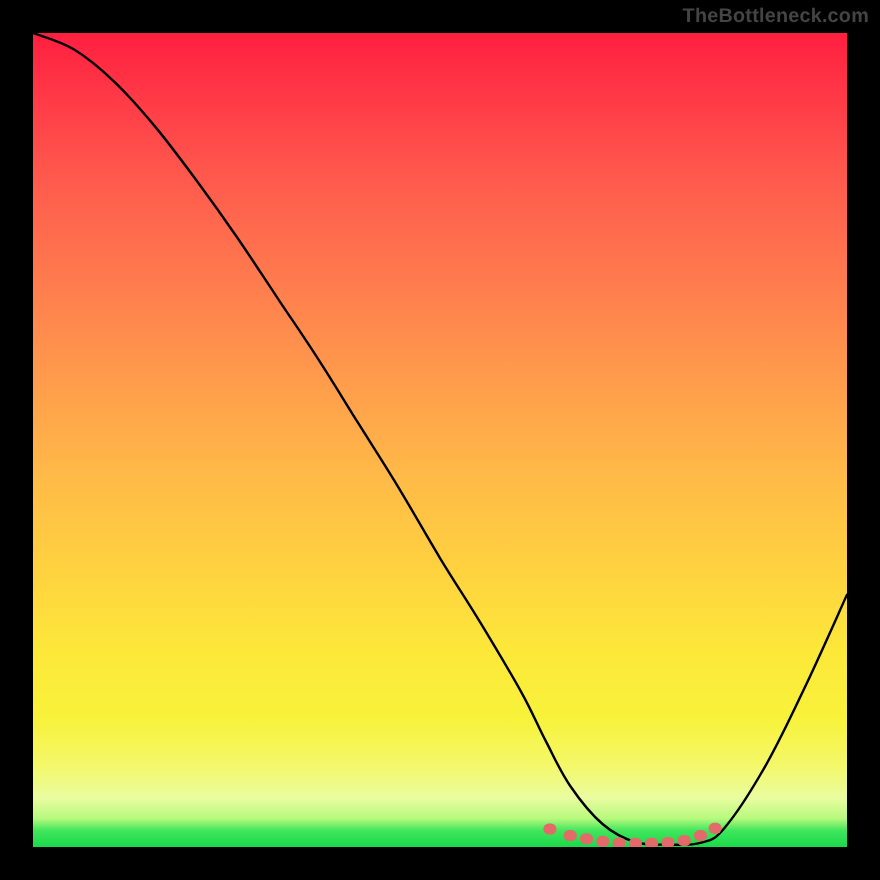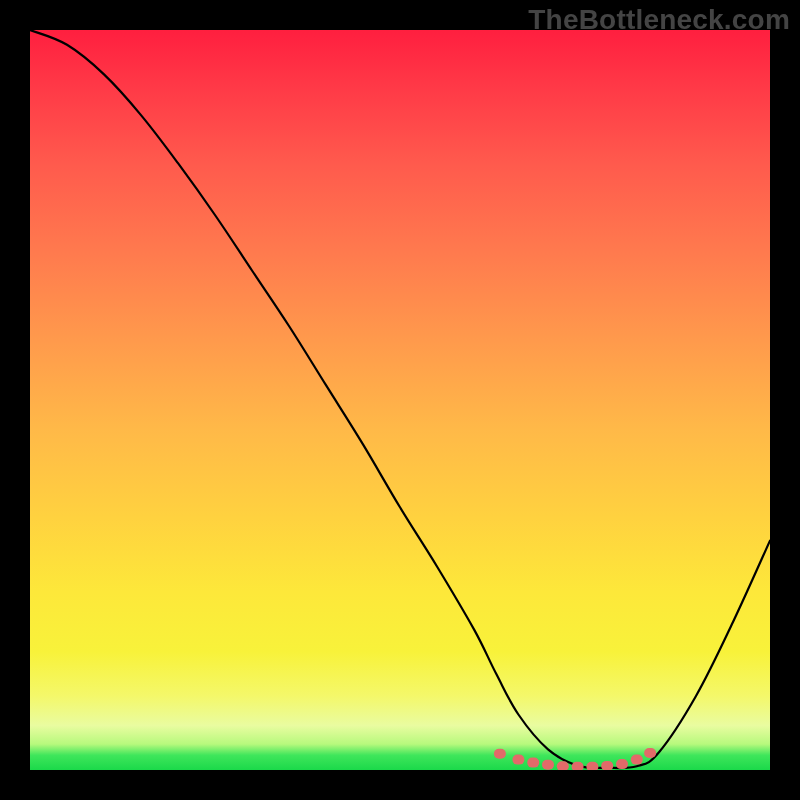--- a/index.html
+++ b/index.html
@@ -15,21 +15,21 @@
     position: relative;
     width: 800px;
     height: 800px;
     background: #000;
   }
   .watermark {
     position: absolute;
     top: 4px;
     right: 10px;
     color: #444;
-    font-size: 28px;
+    font-size: 18px;
     font-weight: 600;
     letter-spacing: 0.2px;
     user-select: none;
   }
   .plot {
     position: absolute;
     left: 30px;
     top: 30px;
     width: 740px;
     height: 740px;

